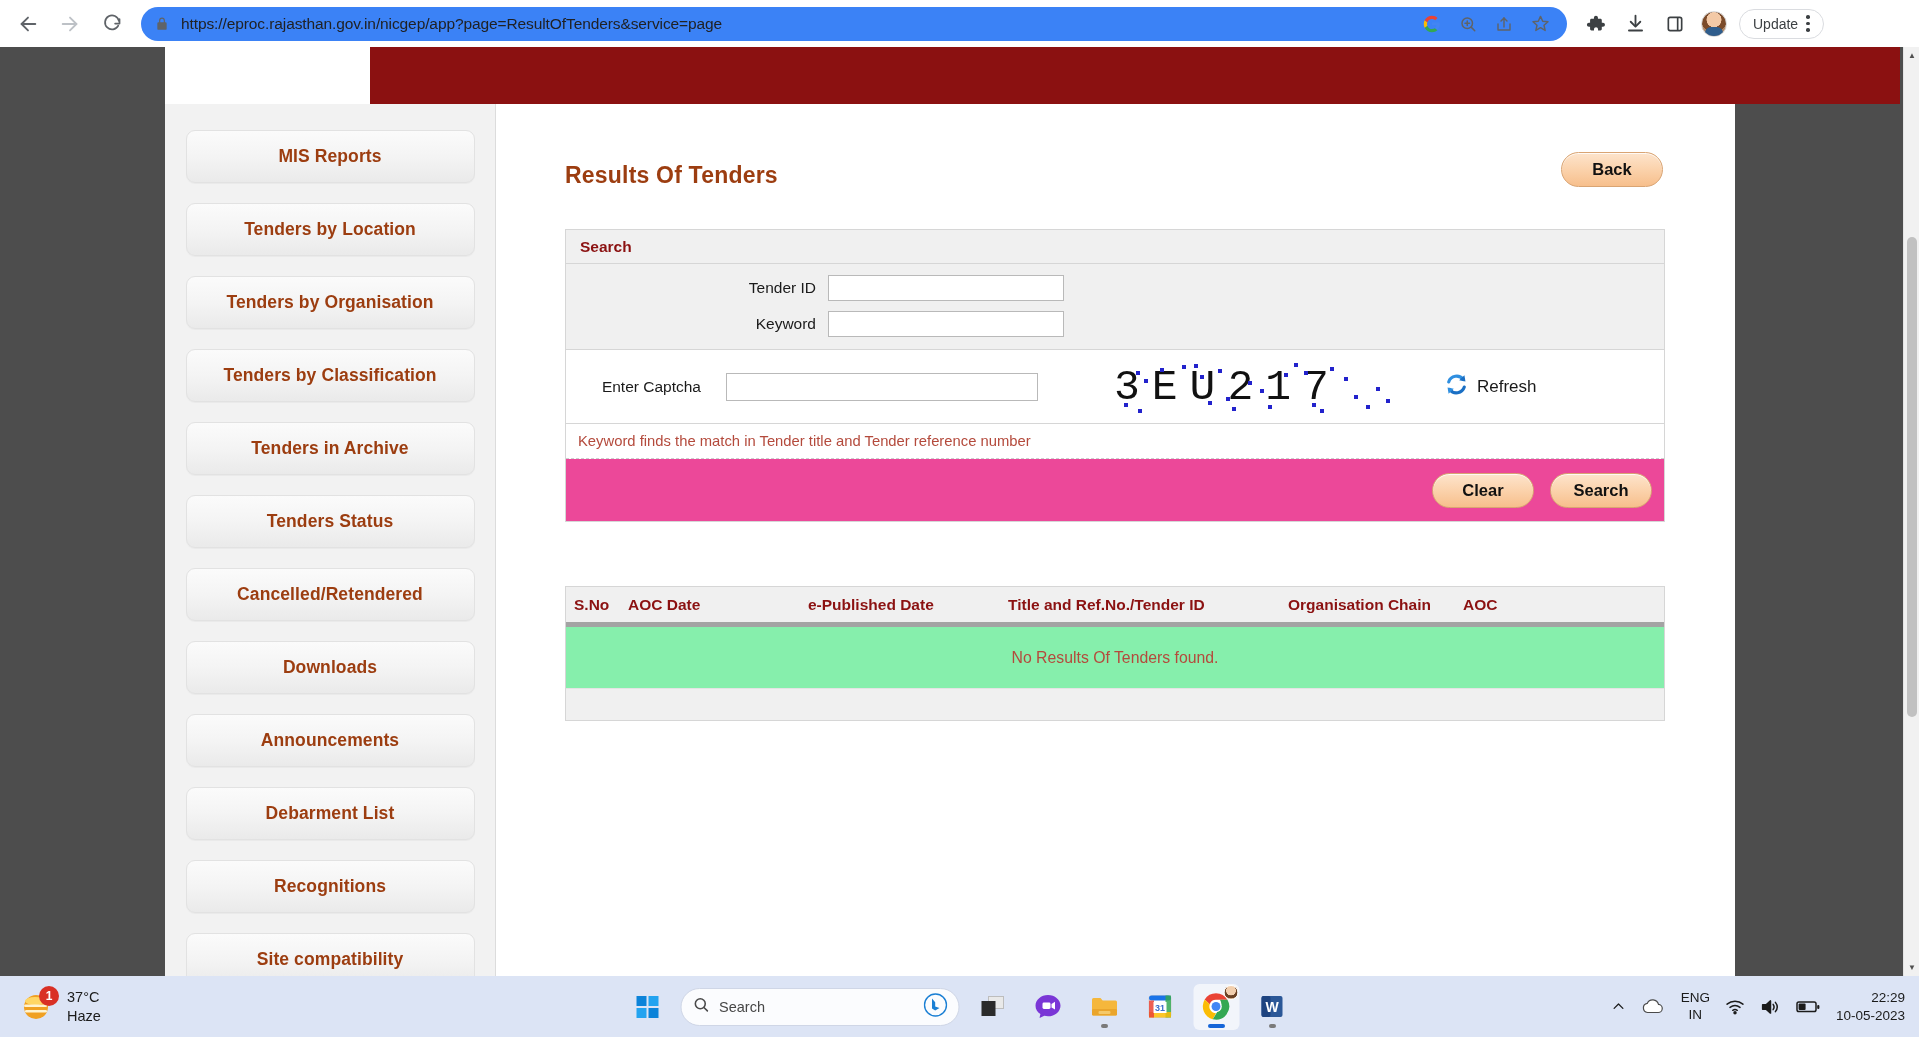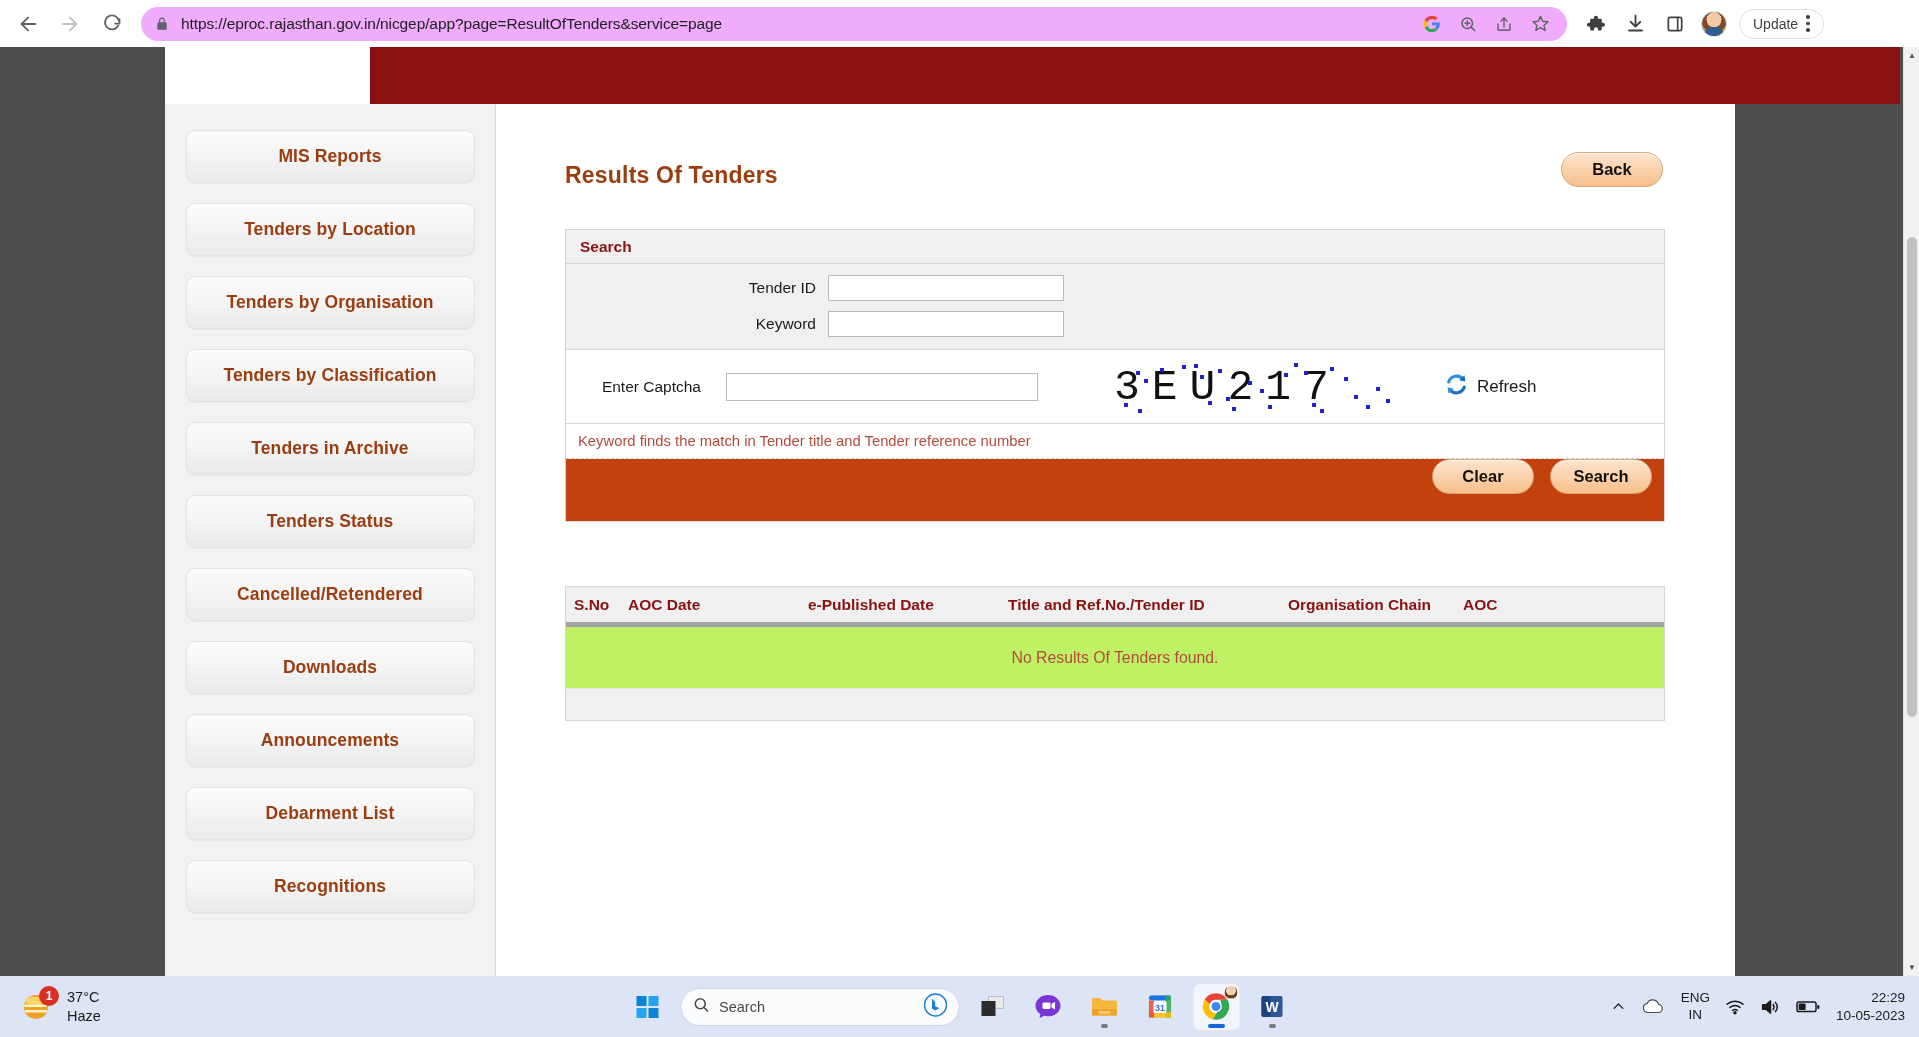--- a/index.html
+++ b/index.html
@@ -22,21 +22,21 @@
     display: flex; align-items: center; justify-content: center;
     color: #5f6368;
   }
   .nav-btn svg { display: block; }
   .nav-btn.disabled { color: #bdc1c6; }
 
   #omnibox {
     flex: 0 0 auto;
     margin-left: 9px;
     width: 1426px; height: 34px;
-    background: #f0abfc;
+    background: #3b82f6;
     border-radius: 17px;
     display: flex; align-items: center;
     padding: 0 14px;
   }
   #omnibox .lock { margin-right: 12px; color: #5f6368; display: flex; }
   #omnibox .url {
     font-size: 15.5px; color: #202124;
     white-space: nowrap; overflow: hidden;
     letter-spacing: -0.1px;
   }
@@ -191,39 +191,39 @@
   }
   .noise { position: absolute; width: 4px; height: 4px; background: #2222cc; }
   #refresh-wrap { display: flex; align-items: center; gap: 8px; margin-left: 14px; }
   #refresh-label { font-size: 17px; color: #1a1a1a; }
   #hint-row {
     background: #fff; padding: 9px 0 9px 12px;
     border-bottom: 1px dashed #cfcfcf;
     font-size: 14.8px; color: #b44a3c;
   }
   #btn-row {
-    height: 62px; background: #c2410c;
-    display: flex; align-items: flex-start; justify-content: flex-end;
+    height: 62px; background: #ec4899;
+    display: flex; align-items: center; justify-content: flex-end;
     padding-right: 12px; gap: 16px;
   }
 
   
   #results-table {
     margin-top: 64px; width: 1100px;
     border: 1px solid #d6d6d6; border-collapse: collapse;
   }
   #results-head {
     height: 40px; background: #f0f0f0;
     border-bottom: 5px solid #a3a3a3;
     display: flex; align-items: center;
     color: #8b1111; font-size: 15.5px; font-weight: bold;
   }
   #results-head span { display: block; }
   #empty-row {
-    height: 62px; background: #bef264;
+    height: 62px; background: #86efac;
     display: flex; align-items: center; justify-content: center;
     color: #b44a3c; font-size: 15.8px;
     border-bottom: 1px solid #e4e4e4;
   }
   #table-footer { height: 31px; background: #f0f0f0; }
 
   
   #taskbar {
     position: absolute; left: 0; bottom: 0;
     width: 1919px; height: 61px;
@@ -393,20 +393,23 @@
         <span>Downloads</span>
       </div>
       <div class="side-btn">
         <span>Announcements</span>
       </div>
       <div class="side-btn">
         <span>Debarment List</span>
       </div>
       <div class="side-btn">
         <span>Recognitions</span>
+      </div>
+      <div class="side-btn">
+        <span>Site compatibility</span>
       </div>
     </div>
 
     <div id="content">
       <div id="content-head">
         <div id="page-title">Results Of Tenders</div>
         <div class="pill-btn">
           <span>Back</span>
         </div>
       </div>

